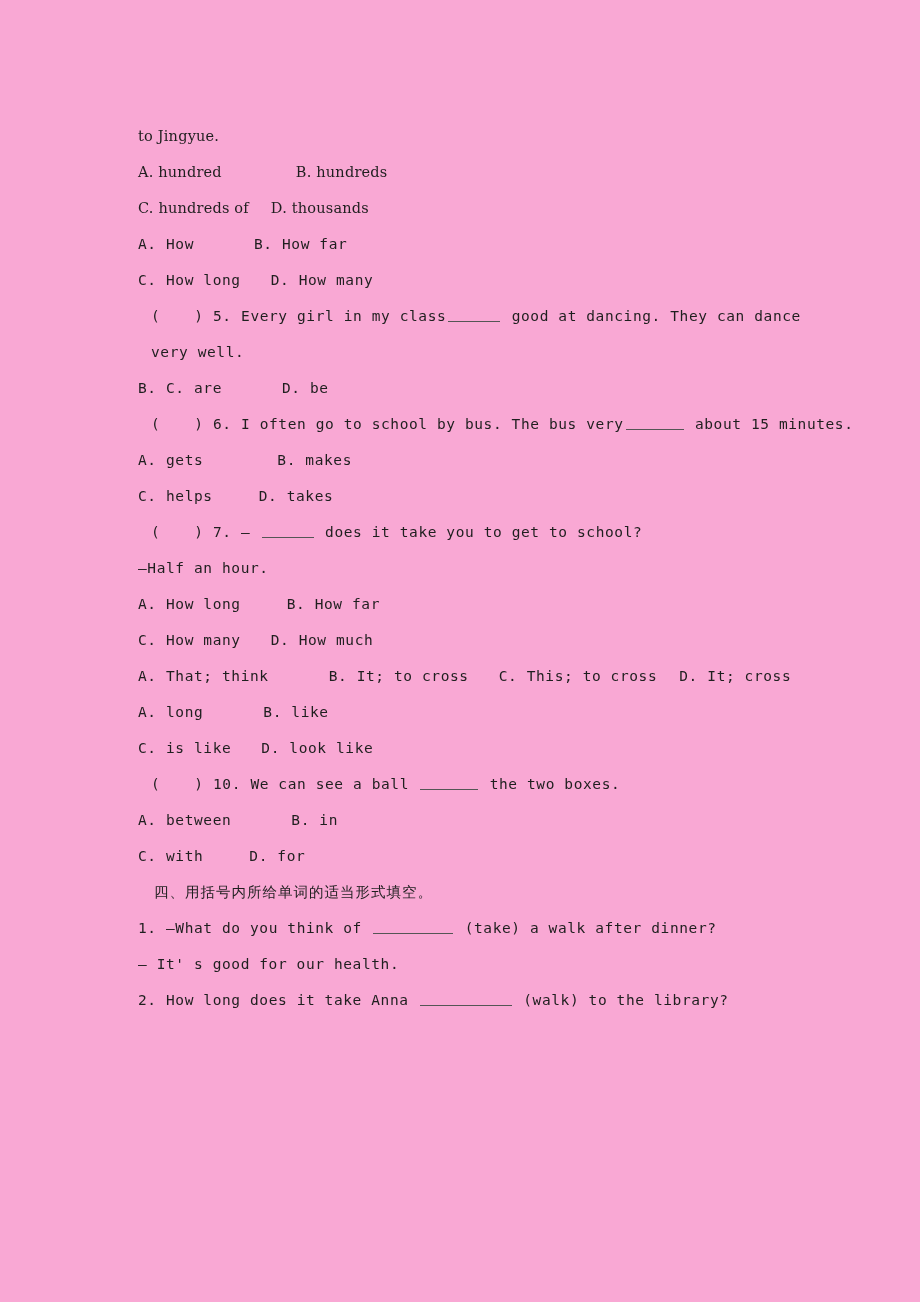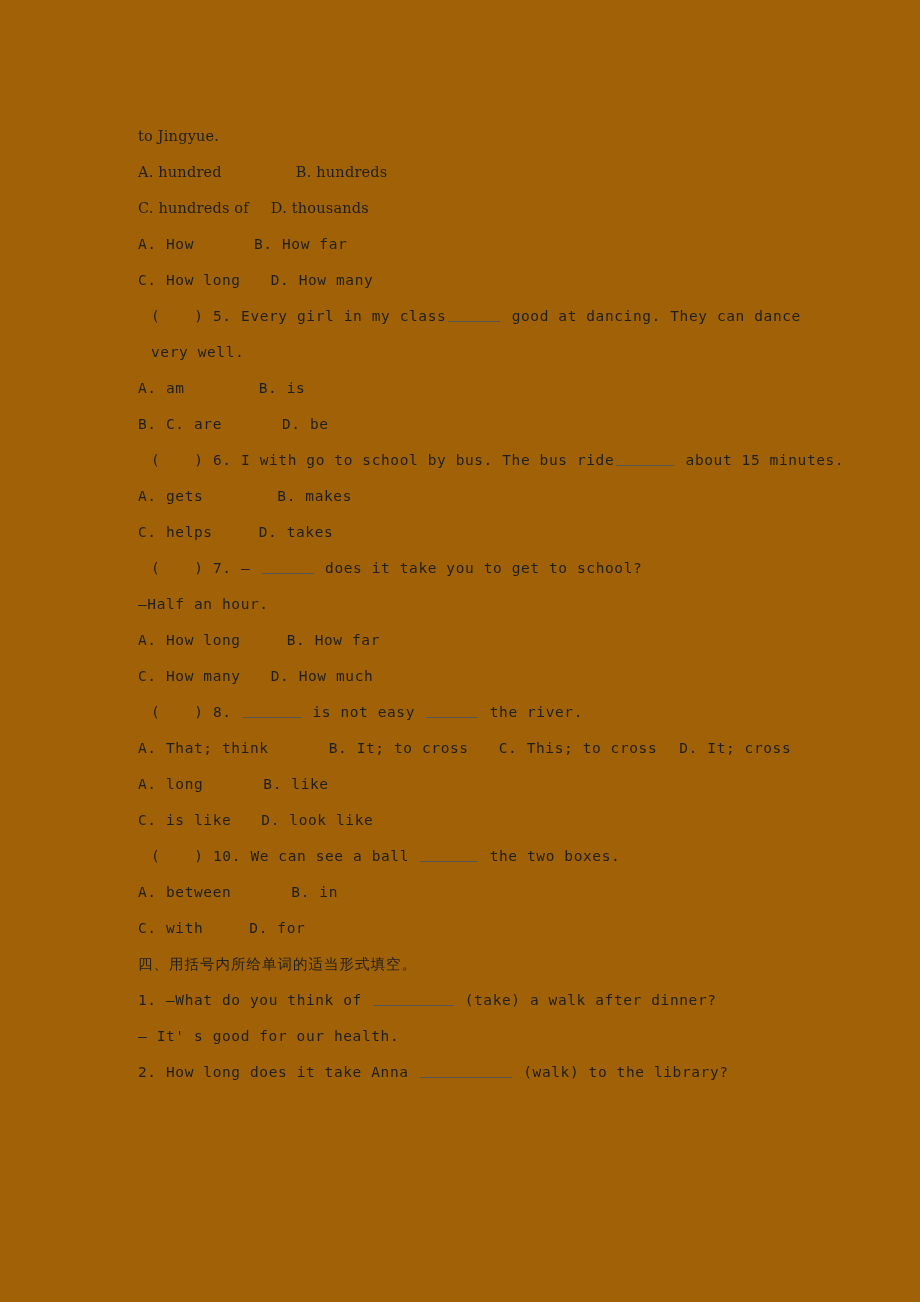--- a/index.html
+++ b/index.html
@@ -14,21 +14,21 @@
     font-family: "DejaVu Sans Mono", monospace;
     color: #1a1a1a;
     overflow: hidden;
   }
   .page {
     position: absolute;
     left: 0;
     top: 0;
     width: 920px;
     height: 1302px;
-    background: #a16207;
+    background: #f9a8d4;
   }
   .doc-body {
     position: absolute;
     left: 138px;
     top: 118px;
     width: 680px;
   }
   .line {
     font-size: 14.5px;
     line-height: 36px;
@@ -57,20 +57,21 @@
     margin: 0 2px;
   }
   .b-sm { width: 52px; }
   .b-md { width: 58px; }
   .b-lg { width: 80px; }
   .b-xl { width: 92px; }
   .cjk {
     font-family: "DejaVu Sans", sans-serif;
     font-size: 14.5px;
     letter-spacing: 1px;
+    margin-left: 16px;
   }
   .paren-gap { display: inline-block; width: 34px; }
   .col-gap-a { display: inline-block; width: 74px; }
   .col-gap-b { display: inline-block; width: 30px; }
   .col-gap-c { display: inline-block; width: 60px; }
   .col-gap-d { display: inline-block; width: 46px; }
   .col-gap-e { display: inline-block; width: 22px; }
 </style>
 </head>
 <body>
@@ -85,39 +86,37 @@
     <div class="line serif"><span>C.</span> <span>hundreds of</span><span class="col-gap-e"></span><span>D.</span> <span>thousands</span></div>
 
 
 
     <div class="line"><span>A.</span> <span>How</span><span class="col-gap-c"></span><span>B.</span> <span>How far</span></div>
 
     <div class="line"><span>C.</span> <span>How long</span><span class="col-gap-b"></span><span>D.</span> <span>How many</span></div>
 
     <div class="line indent wrapline"><span>(</span><span class="paren-gap"></span><span>)</span> <span>5.</span> <span>Every girl in my class</span><span class="blank b-sm"></span> <span>good at dancing. They can dance very well.</span></div>
 
-    <div class="line"><span>A.</span> <span>am</span><span class="col-gap-a"></span><span>B.</span> <span>is</span></div>
 
     <div class="line"><span>B. C.</span> <span>are</span><span class="col-gap-c"></span><span>D.</span> <span>be</span></div>
 
-    <div class="line indent"><span>(</span><span class="paren-gap"></span><span>)</span> <span>6.</span> <span>I with go to school by bus. The bus ride</span><span class="blank b-md"></span> <span>about 15 minutes.</span></div>
+    <div class="line indent"><span>(</span><span class="paren-gap"></span><span>)</span> <span>6.</span> <span>I often go to school by bus. The bus very</span><span class="blank b-md"></span> <span>about 15 minutes.</span></div>
 
     <div class="line"><span>A.</span> <span>gets</span><span class="col-gap-a"></span><span>B.</span> <span>makes</span></div>
 
     <div class="line"><span>C.</span> <span>helps</span><span class="col-gap-d"></span><span>D.</span> <span>takes</span></div>
 
     <div class="line indent"><span>(</span><span class="paren-gap"></span><span>)</span> <span>7.</span> <span>—</span> <span class="blank b-sm"></span> <span>does it take you to get to school?</span></div>
 
     <div class="line"><span>—Half an hour.</span></div>
 
     <div class="line"><span>A.</span> <span>How long</span><span class="col-gap-d"></span><span>B.</span> <span>How far</span></div>
 
     <div class="line"><span>C.</span> <span>How many</span><span class="col-gap-b"></span><span>D.</span> <span>How much</span></div>
 
-    <div class="line indent"><span>(</span><span class="paren-gap"></span><span>)</span> <span>8.</span> <span class="blank b-md"></span> <span>is not easy</span> <span class="blank b-sm"></span> <span>the river.</span></div>
 
     <div class="line"><span>A.</span> <span>That; think</span><span class="col-gap-c"></span><span>B.</span> <span>It; to cross</span><span class="col-gap-b"></span><span>C.</span> <span>This; to cross</span><span class="col-gap-e"></span><span>D.</span> <span>It; cross</span></div>
 
 
     <div class="line"><span>A.</span> <span>long</span><span class="col-gap-c"></span><span>B.</span> <span>like</span></div>
 
     <div class="line"><span>C.</span> <span>is like</span><span class="col-gap-b"></span><span>D.</span> <span>look like</span></div>
 
     <div class="line indent"><span>(</span><span class="paren-gap"></span><span>)</span> <span>10.</span> <span>We can see a ball</span> <span class="blank b-md"></span> <span>the two boxes.</span></div>
 

